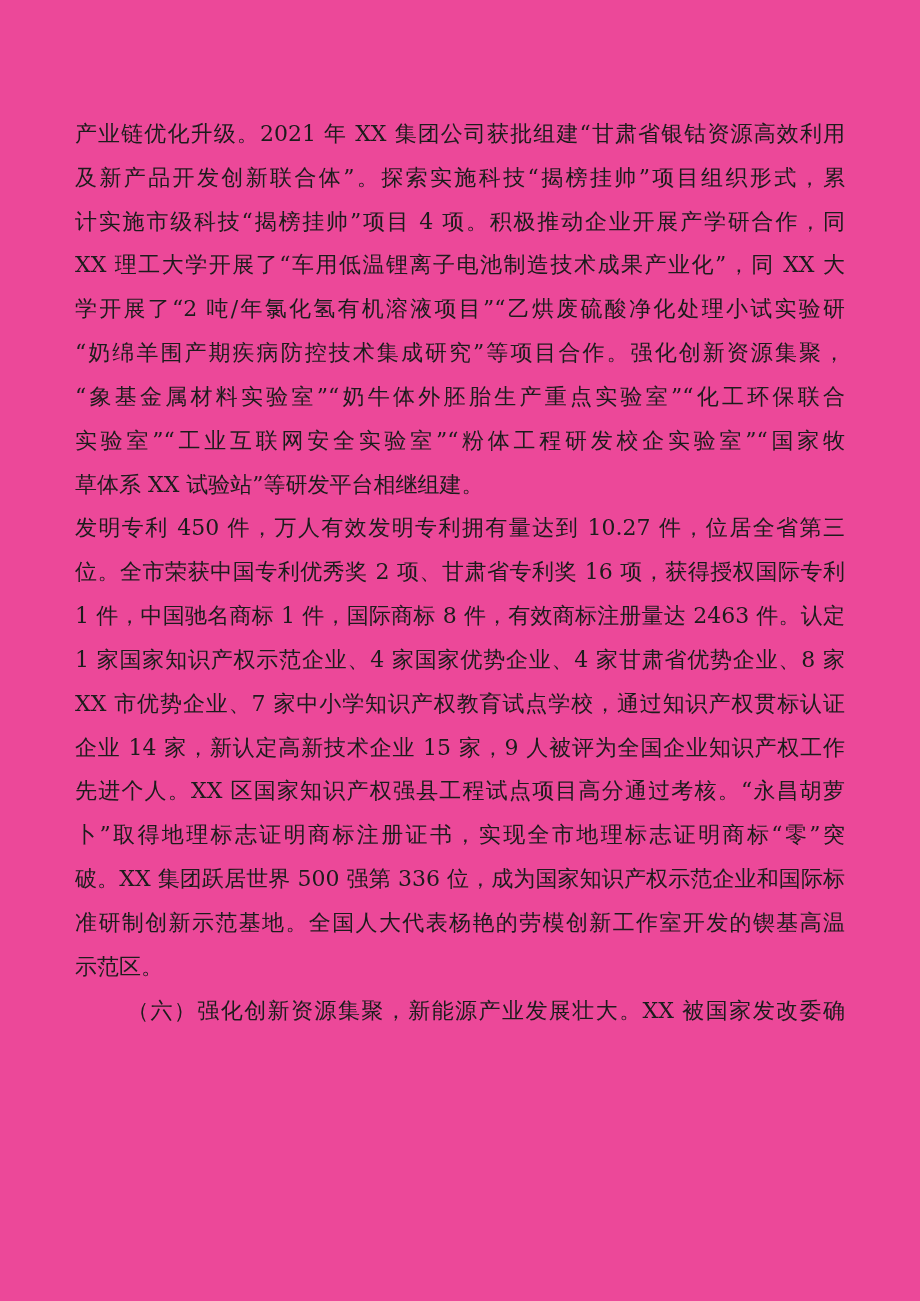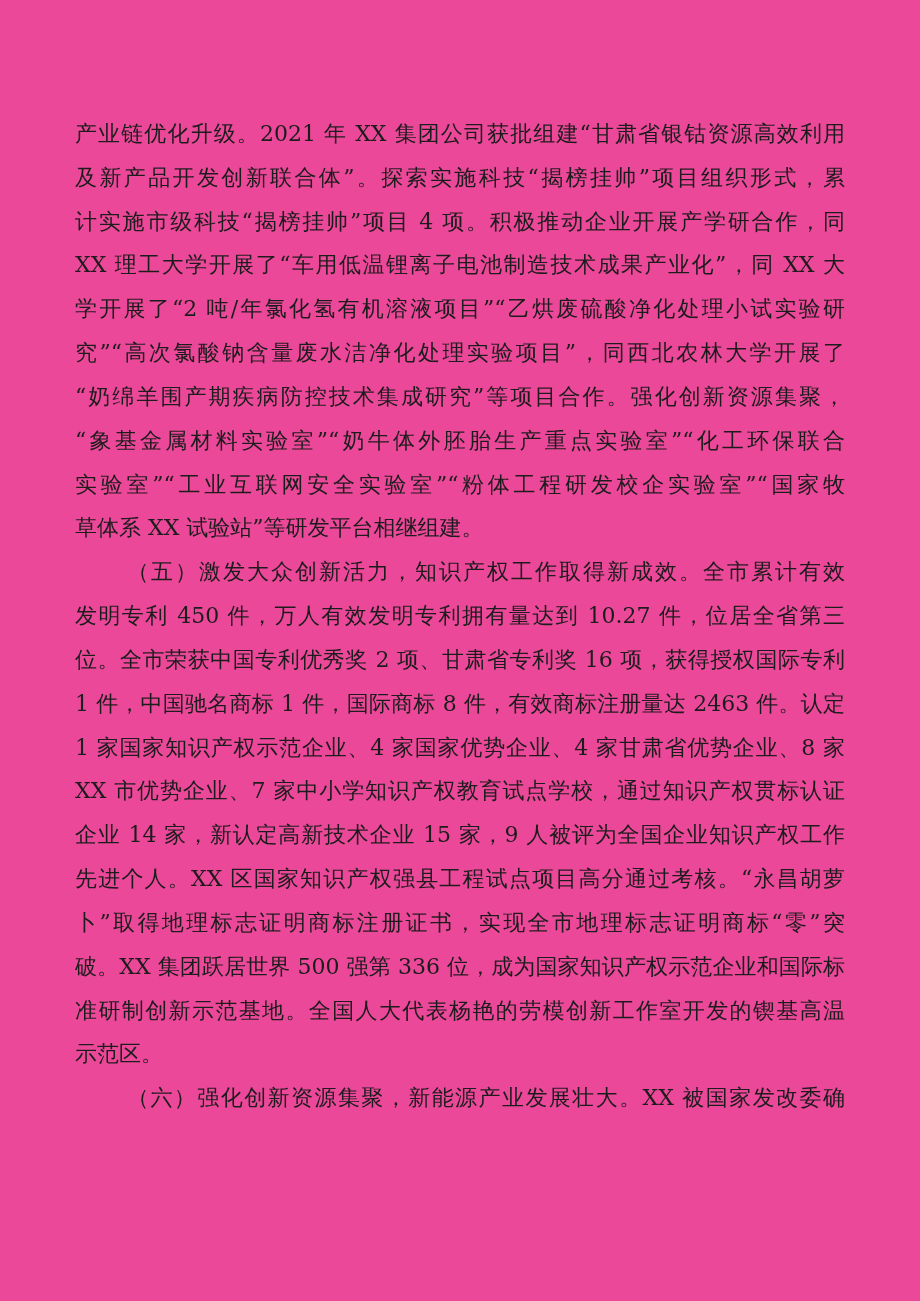--- a/index.html
+++ b/index.html
@@ -52,29 +52,27 @@
 
 <div class="page">
   <div class="body-text">
 
     <div>
       <div class="line">产业链优化升级。2021 年 XX 集团公司获批组建“甘肃省银钴资源高效利用</div>
       <div class="line">及新产品开发创新联合体”。探索实施科技“揭榜挂帅”项目组织形式，累</div>
       <div class="line">计实施市级科技“揭榜挂帅”项目 4 项。积极推动企业开展产学研合作，同</div>
       <div class="line">XX 理工大学开展了“车用低温锂离子电池制造技术成果产业化”，同 XX 大</div>
       <div class="line">学开展了“2 吨/年氯化氢有机溶液项目”“乙烘废硫酸净化处理小试实验研</div>
-      <div class="line">究”“高次氯酸钠含量废水洁净化处理实验项目”，同西北农林大学开展了</div>
       <div class="line">“奶绵羊围产期疾病防控技术集成研究”等项目合作。强化创新资源集聚，</div>
       <div class="line">“象基金属材料实验室”“奶牛体外胚胎生产重点实验室”“化工环保联合</div>
       <div class="line">实验室”“工业互联网安全实验室”“粉体工程研发校企实验室”“国家牧</div>
       <div class="line last">草体系 XX 试验站”等研发平台相继组建。</div>
     </div>
 
     <div>
-      <div class="line indent">（五）激发大众创新活力，知识产权工作取得新成效。全市累计有效</div>
       <div class="line">发明专利 450 件，万人有效发明专利拥有量达到 10.27 件，位居全省第三</div>
       <div class="line">位。全市荣获中国专利优秀奖 2 项、甘肃省专利奖 16 项，获得授权国际专利</div>
       <div class="line">1 件，中国驰名商标 1 件，国际商标 8 件，有效商标注册量达 2463 件。认定</div>
       <div class="line">1 家国家知识产权示范企业、4 家国家优势企业、4 家甘肃省优势企业、8 家</div>
       <div class="line">XX 市优势企业、7 家中小学知识产权教育试点学校，通过知识产权贯标认证</div>
       <div class="line">企业 14 家，新认定高新技术企业 15 家，9 人被评为全国企业知识产权工作</div>
       <div class="line">先进个人。XX 区国家知识产权强县工程试点项目高分通过考核。“永昌胡萝</div>
       <div class="line">卜”取得地理标志证明商标注册证书，实现全市地理标志证明商标“零”突</div>
       <div class="line">破。XX 集团跃居世界 500 强第 336 位，成为国家知识产权示范企业和国际标</div>
       <div class="line">准研制创新示范基地。全国人大代表杨艳的劳模创新工作室开发的锲基高温</div>

